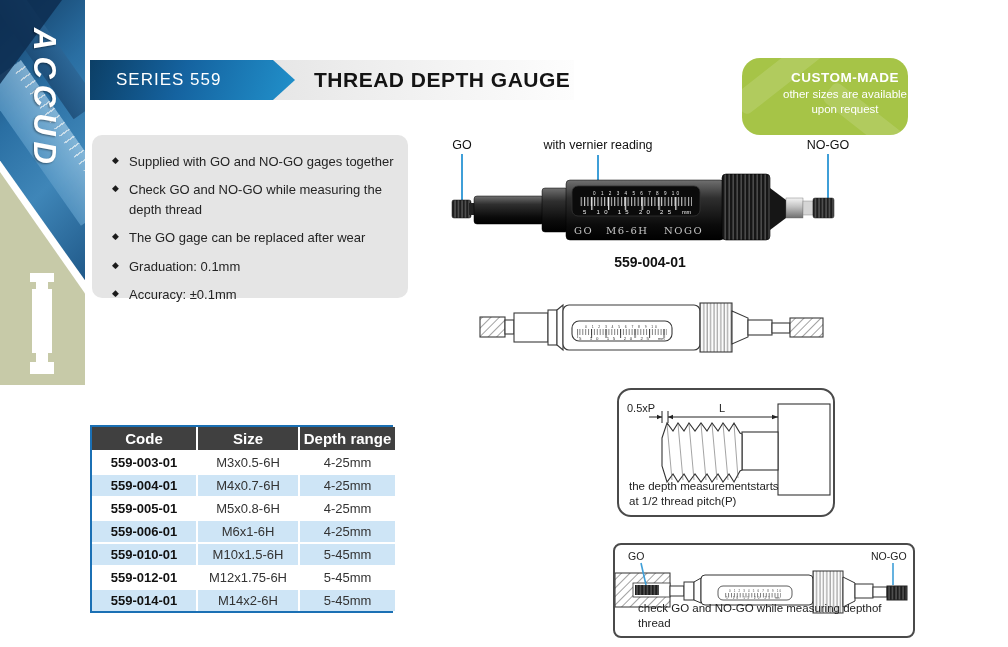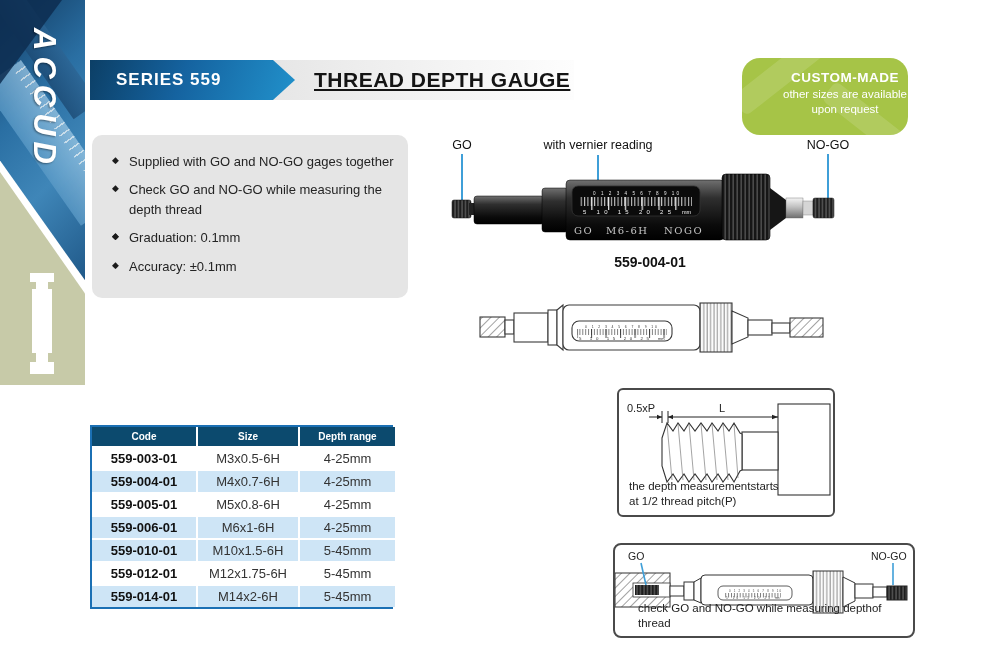--- a/index.html
+++ b/index.html
@@ -26,23 +26,23 @@
     background:#c7caa8; clip-path:polygon(0 0,100% 57%,100% 100%,0 100%); }
   .gauge-sil { position:absolute; left:22px; top:273px; }
 
   
   .head-strip { position:absolute; left:90px; top:60px; width:484px; height:40px;
     background:linear-gradient(to right,#d7d7d7,#ededed 55%,#fdfdfd); }
   .series-badge { position:absolute; left:90px; top:60px; width:205px; height:40px;
     clip-path:polygon(0 0,calc(100% - 22px) 0,100% 50%,calc(100% - 22px) 100%,0 100%);
     background:linear-gradient(110deg,#0c3f66 0%,#1563a0 45%,#2191cb 100%);
     display:flex; align-items:center; padding-left:26px; }
-  .series-label { color:#fff; font-weight:bold; font-size:17px; letter-spacing:1px; }
+  .series-label { color:#fff; font-weight:normal; font-size:17px; letter-spacing:1px; }
   .page-title { position:absolute; left:314px; top:60px; height:40px; display:flex; align-items:center;
-    font-size:21px; font-weight:bold; color:#141414; letter-spacing:.5px;text-decoration:underline; }
+    font-size:21px; font-weight:bold; color:#141414; letter-spacing:.5px; }
 
   
   .custom { position:absolute; left:742px; top:58px; width:166px; height:77px;
     background:#a6c447; border-radius:18px; color:#fff; text-align:center; overflow:hidden;padding-left:40px; }
   .custom::before { content:""; position:absolute; left:-14px; top:6px; width:100px; height:24px;
     background:rgba(255,255,255,.13); transform:rotate(-38deg); border-radius:6px; }
   .custom::after { content:""; position:absolute; right:-10px; bottom:2px; width:100px; height:24px;
     background:rgba(255,255,255,.13); transform:rotate(38deg); border-radius:6px; }
   .custom-title { margin-top:12px; font-size:13.5px; font-weight:bold; letter-spacing:.5px; position:relative; z-index:1; }
   .custom-sub { font-size:11.5px; line-height:1.3; margin-top:2px; position:relative; z-index:1; }
@@ -55,34 +55,34 @@
   .bullet { position:absolute; left:0; top:2px; font-size:9px; color:#1b1b1b; }
 
   
   .lbl { position:absolute; font-size:12.5px; color:#111; text-align:center; }
   .lead { position:absolute; width:2px; background:#3f9fd8; }
   .cap-photo { position:absolute; left:565px; top:254px; width:170px; text-align:center;
     font-size:14px; font-weight:bold; color:#111; }
 
   
   .diagbox { position:absolute; border:2px solid #4a4a4a; background:#fff; }
-  .diag1 { left:617px; top:388px; width:218px; height:129px; border-radius:6px; }
+  .diag1 { left:617px; top:388px; width:218px; height:129px; border-radius:14px; }
   .diag2 { left:613px; top:543px; width:302px; height:95px; border-radius:8px; }
   .diag-cap { position:absolute; left:10px; font-size:11.5px; color:#222; line-height:1.3; }
   .diag1 .diag-cap { bottom:6px; }
   .diag2 .diag-cap { bottom:5px; left:23px; }
 
   
   .tablewrap { position:absolute; left:90px; top:425px; width:303px; border:2px solid #1b70b4; }
   table { border-collapse:separate; border-spacing:0; width:100%; table-layout:fixed; }
   th, td { text-align:center; font-size:13px; padding:3px 0; height:21px;
     border-right:2px solid #fff; border-bottom:2px solid #fff; }
   th:last-child, td:last-child { border-right:none;margin-left:36px; }
   tr:last-child td { border-bottom:none;text-align:center; }
-  th { background:#0c4a6e; color:#fff; font-weight:bold; font-size:10px; }
+  th { background:#404040; color:#fff; font-weight:bold; font-size:15px; }
   td.code { font-weight:bold; color:#111; }
   td { color:#333; background:#fff; }
   tr.alt td { background:#cee5f6; }
   col.c1 { width:106px; } col.c2 { width:102px; } col.c3 { width:95px; }
 
   svg text { font-family:"Liberation Sans", sans-serif; }
   svg text.serif { font-family:"DejaVu Serif", serif; }
 </style>
 </head>
 <body>
@@ -168,20 +168,21 @@
     <div class="feat">
       <span class="bullet">◆</span>
       <span>Supplied with GO and NO-GO gages together</span>
     </div>
     <div class="feat">
       <span class="bullet">◆</span>
       <span>Check GO and NO-GO while measuring the depth thread</span>
     </div>
     <div class="feat">
       <span class="bullet">◆</span>
+      <span>The GO gage can be replaced after wear</span>
     </div>
     <div class="feat">
       <span class="bullet">◆</span>
       <span>Graduation: 0.1mm</span>
     </div>
     <div class="feat">
       <span class="bullet">◆</span>
       <span>Accuracy: ±0.1mm</span>
     </div>
   </div>

